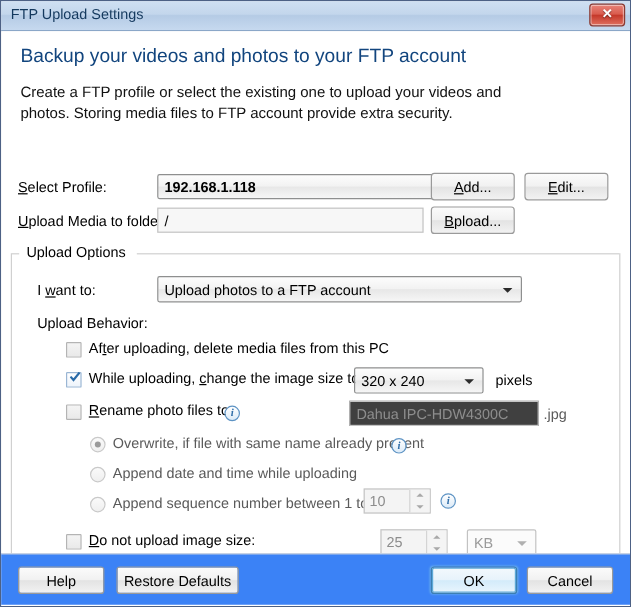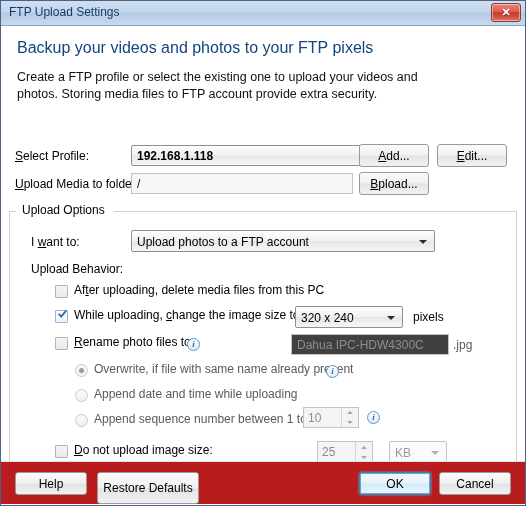--- a/index.html
+++ b/index.html
@@ -334,21 +334,21 @@
   }
   .plain.dim { color: #5a5a5a; }
 
   
   .footer {
     position: absolute;
     left: 0;
     bottom: 0;
     width: 524px;
     height: 43px;
-    background: #b91c1c;
+    background: #3b82f6;
     border-top: 1px solid #dfdfdf;
     box-shadow: 0 -1px 0 #ffffff inset;
   }
   .content-area {
     position: relative;
     flex: 1 1 auto;
     background: #ffffff;
   }
 </style>
 </head>
@@ -358,21 +358,21 @@
 
   <div class="titlebar">
     <div class="titlebar-text">FTP Upload Settings</div>
     <div class="close-btn">
       <div class="close-x">✕</div>
     </div>
   </div>
 
   <div class="content-area">
 
-    <div class="banner-title">Backup your videos and photos to your FTP pixels</div>
+    <div class="banner-title">Backup your videos and photos to your FTP account</div>
 
     <div class="banner-desc">
       <div>Create a FTP profile or select the existing one to upload your videos and</div>
       <div>photos. Storing media files to FTP account provide extra security.</div>
     </div>
 
     <div class="wlabel" style="left:14px; top:123px;">
       <span class="u">S</span><span>elect Profile:</span>
     </div>
     <div class="combo" style="left:130px; top:119px; width:260px;font-weight:bold;">
@@ -487,18 +487,18 @@
     </div>
     <div class="combo disabled" style="left:388px; top:415px; width:58px; height:22px;">
       <span class="combo-text" style="top:4px;">KB</span>
       <span class="combo-arrow" style="top:9px;"></span>
     </div>
 
   </div>
 
   <div class="footer">
     <div class="btn" style="left:14px; top:10px; width:72px; height:23px;">Help</div>
-    <div class="btn" style="left:96px; top:10px; width:102px; height:32px;">Restore Defaults</div>
+    <div class="btn" style="left:96px; top:10px; width:102px; height:23px;">Restore Defaults</div>
     <div class="btn focus" style="left:358px; top:10px; width:72px; height:23px;">OK</div>
     <div class="btn" style="left:438px; top:10px; width:72px; height:23px;">Cancel</div>
   </div>
 
 </div>
 
 </body></html>

